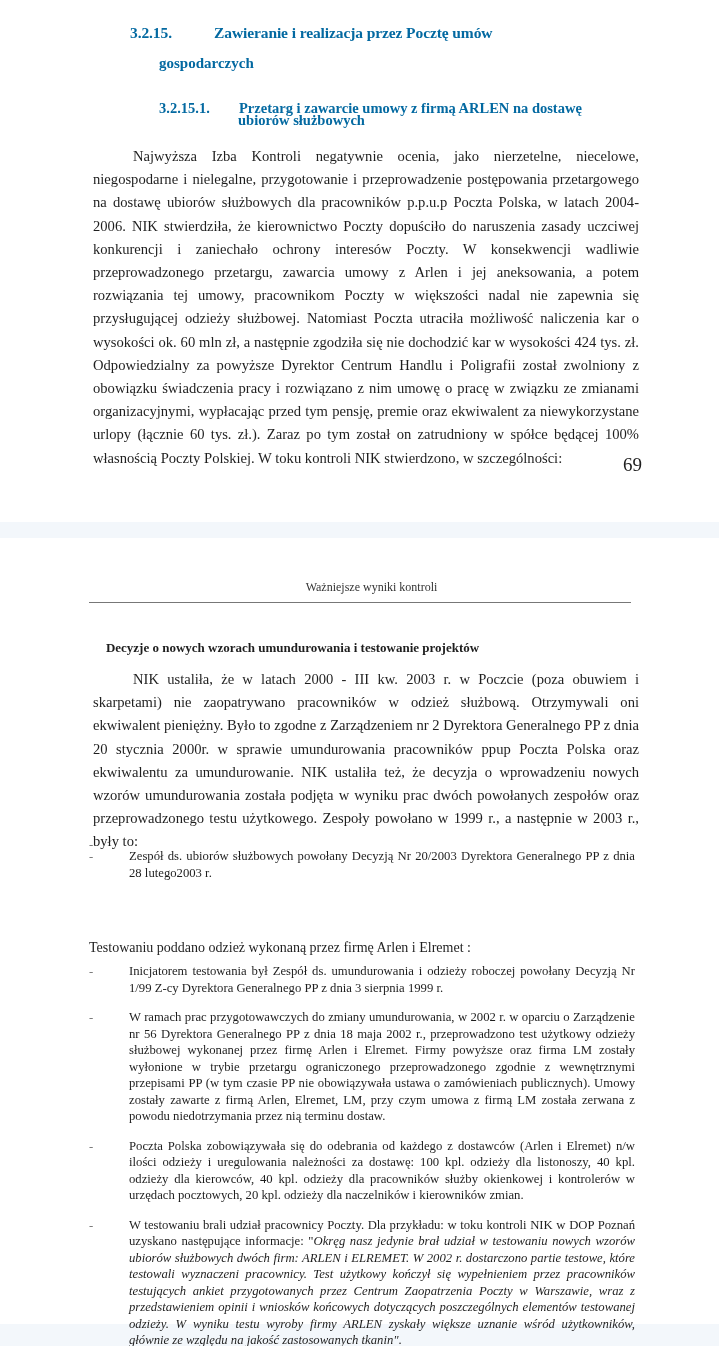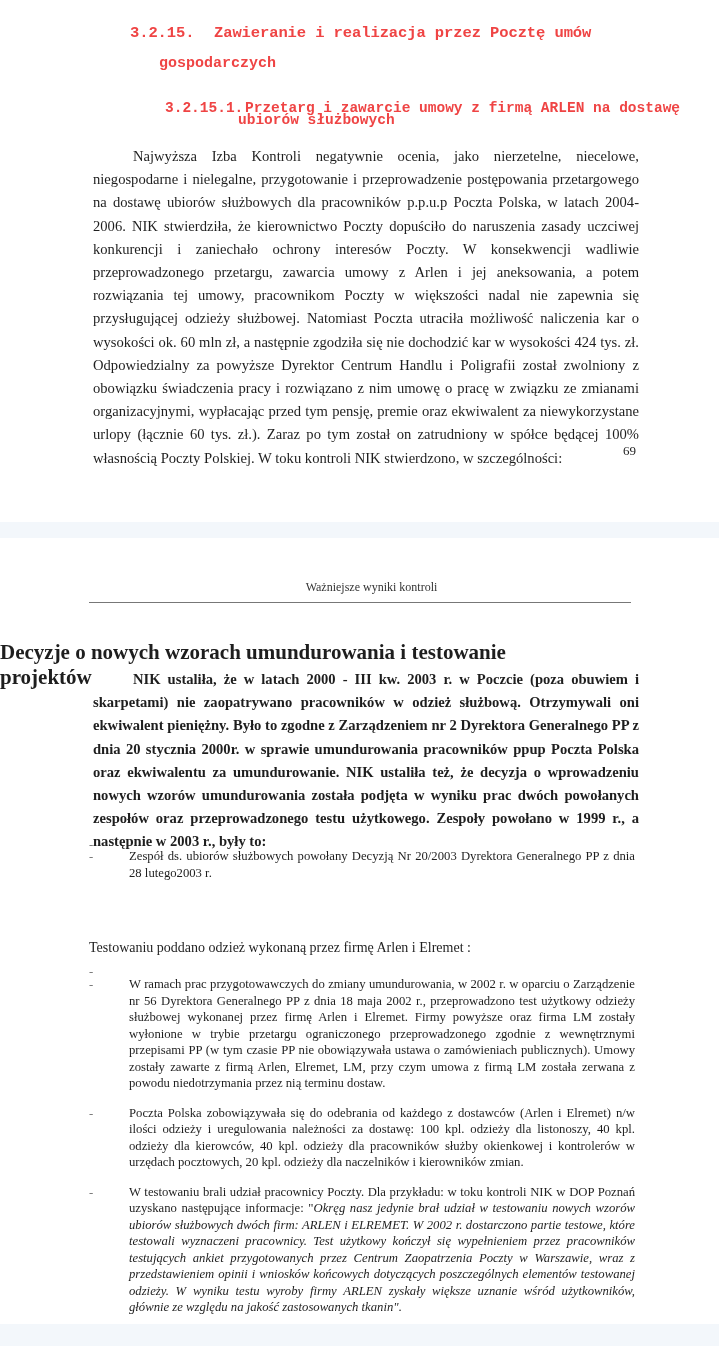--- a/index.html
+++ b/index.html
@@ -8,45 +8,45 @@
     background: #f3f7fb;
     position: relative;
     color: #1e1e1e;
   }
   .page {
     position: absolute; left: 0; width: 719px; background: #ffffff;
   }
   #page1 { top: 0; height: 522px; }
   #page2 { top: 538px; height: 786px; }
 
-  .h-sans { font-family: Liberation Mono, monospace; font-weight: bold; color: #ef4444; }
+  .h-sans { font-family: Liberation Serif, serif; font-weight: bold; color: #0369a1; }
   .serif { font-family: "Liberation Serif", "DejaVu Serif", serif; }
 
   .h1 { position: absolute; left: 130px; top: 24px; font-size: 15.5px; letter-spacing: -0.1px; }
   .h1 .num { display: inline-block; width: 84px; }
   .h1-line2 { position: absolute; left: 159px; top: 55px; font-size: 15px; }
 
-  .h2 { position: absolute; left: 159px; top: 99px; font-size: 14.5px; line-height: 19px; margin-left: 6px; }
+  .h2 { position: absolute; left: 159px; top: 99px; font-size: 14.5px; line-height: 19px; }
   .h2 .num { display: inline-block; width: 80px; }
   .h2-line2 { position: absolute; left: 190px; top: 112px; font-size: 14.5px; margin-left: 48px; }
 
   .para {
     position: absolute; left: 89px; width: 546px;
     font-size: 14.6px; line-height: 23.2px; text-align: justify;
     text-indent: 40px; margin: 4px;
   }
   #p1 { top: 141px; }
 
-  .page-num { position: absolute; left: 623px; top: 443px; font-size: 13px; }
+  .page-num { position: absolute; left: 623px; top: 454px; font-size: 19px; }
 
   .running-header { position: absolute; left: 12px; width: 719px; top: 580px; text-align: center; font-size: 12px; color: #333; }
   .header-rule { position: absolute; left: 89px; width: 542px; top: 602px; border: 0; border-top: 1px solid #777; margin: 0; }
 
-  .h3 { position: absolute; left: 0; width: 585px; top: 640px; font-size: 21px; font-weight: bold; }
-  #p2 { top: 664px; font-weight: bold; }
+  .h3 { position: absolute; left: 0; width: 585px; top: 640px; text-align: center; font-size: 13px; font-weight: bold; }
+  #p2 { top: 664px; }
 
   .list {
     position: absolute; left: 89px; width: 546px; margin: 0; padding: 0; list-style: none;
     font-size: 12.7px; line-height: 16.5px;
   }
   .list li { position: relative; padding-left: 40px; margin-bottom: 12px; text-align: justify; }
   .list .dash { position: absolute; left: 0; top: 0; color: #777; }
   #list1 { top: 836px; }
   .intro2 { position: absolute; left: 89px; top: 940px; font-size: 14px; }
   #list2 { top: 963px; }
@@ -82,17 +82,17 @@
 <p class="para serif" id="p2">NIK ustaliła, że w latach 2000 - III kw. 2003 r. w Poczcie (poza obuwiem i skarpetami) nie zaopatrywano pracowników w odzież służbową. Otrzymywali oni ekwiwalent pieniężny. Było to zgodne z Zarządzeniem nr 2 Dyrektora Generalnego PP z dnia 20 stycznia 2000r. w sprawie umundurowania pracowników ppup Poczta Polska oraz ekwiwalentu za umundurowanie. NIK ustaliła też, że decyzja o wprowadzeniu nowych wzorów umundurowania została podjęta w wyniku prac dwóch powołanych zespołów oraz przeprowadzonego testu użytkowego. Zespoły powołano w 1999 r., a następnie w 2003 r., były to:</p>
 
 <ul class="list serif" id="list1">
   <li><span class="dash">-</span></li>
   <li><span class="dash">-</span><span>Zespół ds. ubiorów służbowych powołany Decyzją Nr 20/2003 Dyrektora Generalnego PP z dnia 28 lutego2003 r.</span></li>
 </ul>
 
 <div class="intro2 serif">Testowaniu poddano odzież wykonaną przez firmę Arlen i Elremet :</div>
 
 <ul class="list serif" id="list2">
-  <li class="tight"><span class="dash">-</span></li>
+  <li class="tight"><span class="dash">-</span><span>Inicjatorem testowania był Zespół ds. umundurowania i odzieży roboczej powołany Decyzją Nr 1/99 Z-cy Dyrektora Generalnego PP z dnia 3 sierpnia 1999 r.</span></li>
   <li class="tight"><span class="dash">-</span><span>W ramach prac przygotowawczych do zmiany umundurowania, w 2002 r. w oparciu o Zarządzenie nr 56 Dyrektora Generalnego PP z dnia 18 maja 2002 r., przeprowadzono test użytkowy odzieży służbowej wykonanej przez firmę Arlen i Elremet. Firmy powyższe oraz firma LM zostały wyłonione w trybie przetargu ograniczonego przeprowadzonego zgodnie z wewnętrznymi przepisami PP (w tym czasie PP nie obowiązywała ustawa o zamówieniach publicznych). Umowy zostały zawarte z firmą Arlen, Elremet, LM, przy czym umowa z firmą LM została zerwana z powodu niedotrzymania przez nią terminu dostaw.</span></li>
   <li class="tight"><span class="dash">-</span><span>Poczta Polska zobowiązywała się do odebrania od każdego z dostawców (Arlen i Elremet) n/w ilości odzieży i uregulowania należności za dostawę: 100 kpl. odzieży dla listonoszy, 40 kpl. odzieży dla kierowców, 40 kpl. odzieży dla pracowników służby okienkowej i  kontrolerów w urzędach pocztowych, 20 kpl. odzieży dla naczelników i kierowników zmian.</span></li>
   <li class="tight"><span class="dash">-</span><span>W testowaniu brali udział pracownicy Poczty. Dla przykładu: w toku kontroli NIK w DOP Poznań uzyskano następujące informacje: "</span><em>Okręg nasz jedynie brał udział w testowaniu nowych wzorów ubiorów służbowych dwóch firm: ARLEN i ELREMET. W 2002 r. dostarczono partie testowe, które testowali wyznaczeni pracownicy. Test użytkowy kończył się wypełnieniem przez pracowników testujących ankiet przygotowanych przez Centrum Zaopatrzenia Poczty w Warszawie, wraz z przedstawieniem opinii i wniosków końcowych dotyczących poszczególnych elementów testowanej odzieży. W wyniku testu wyroby firmy ARLEN zyskały większe uznanie wśród użytkowników, głównie ze względu na jakość zastosowanych tkanin".</em></li>
 </ul>
 
 </body></html>

